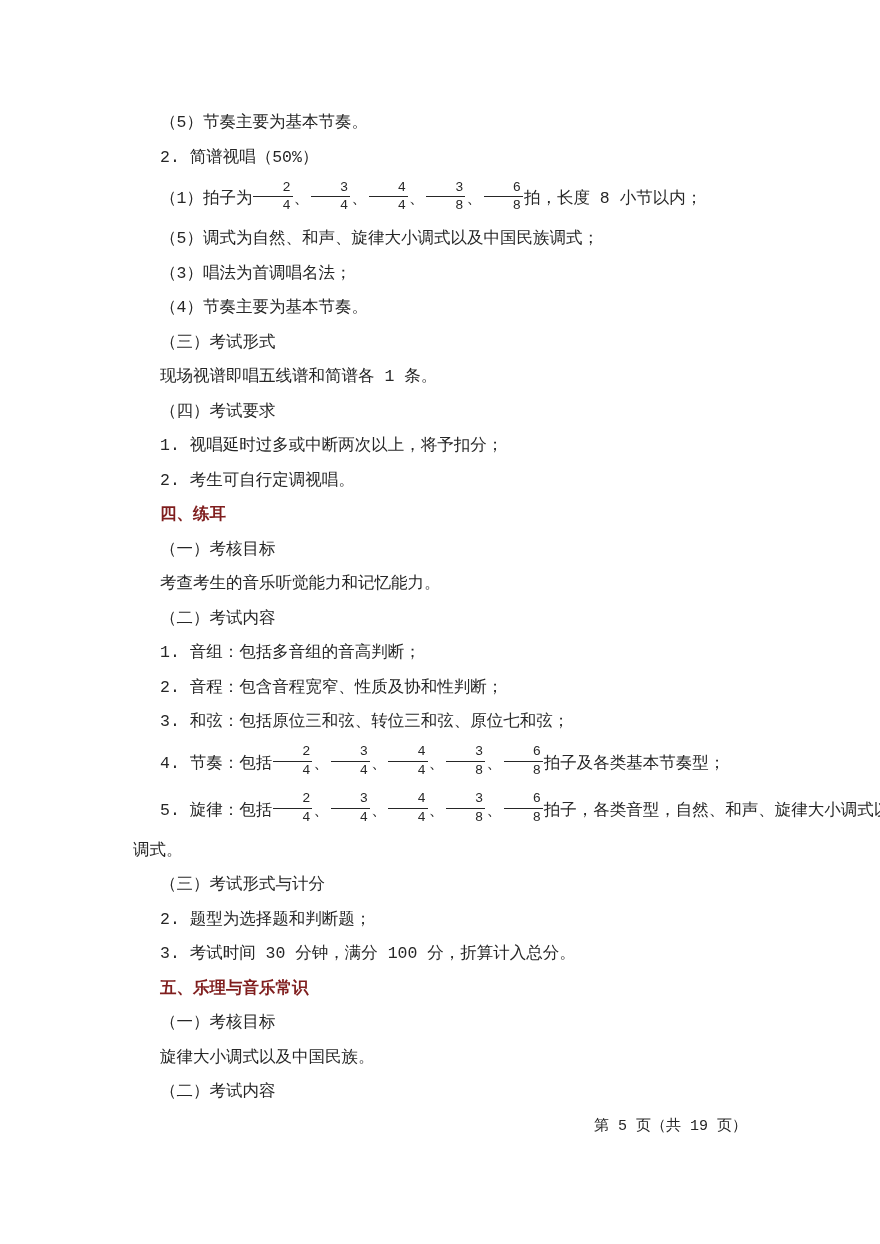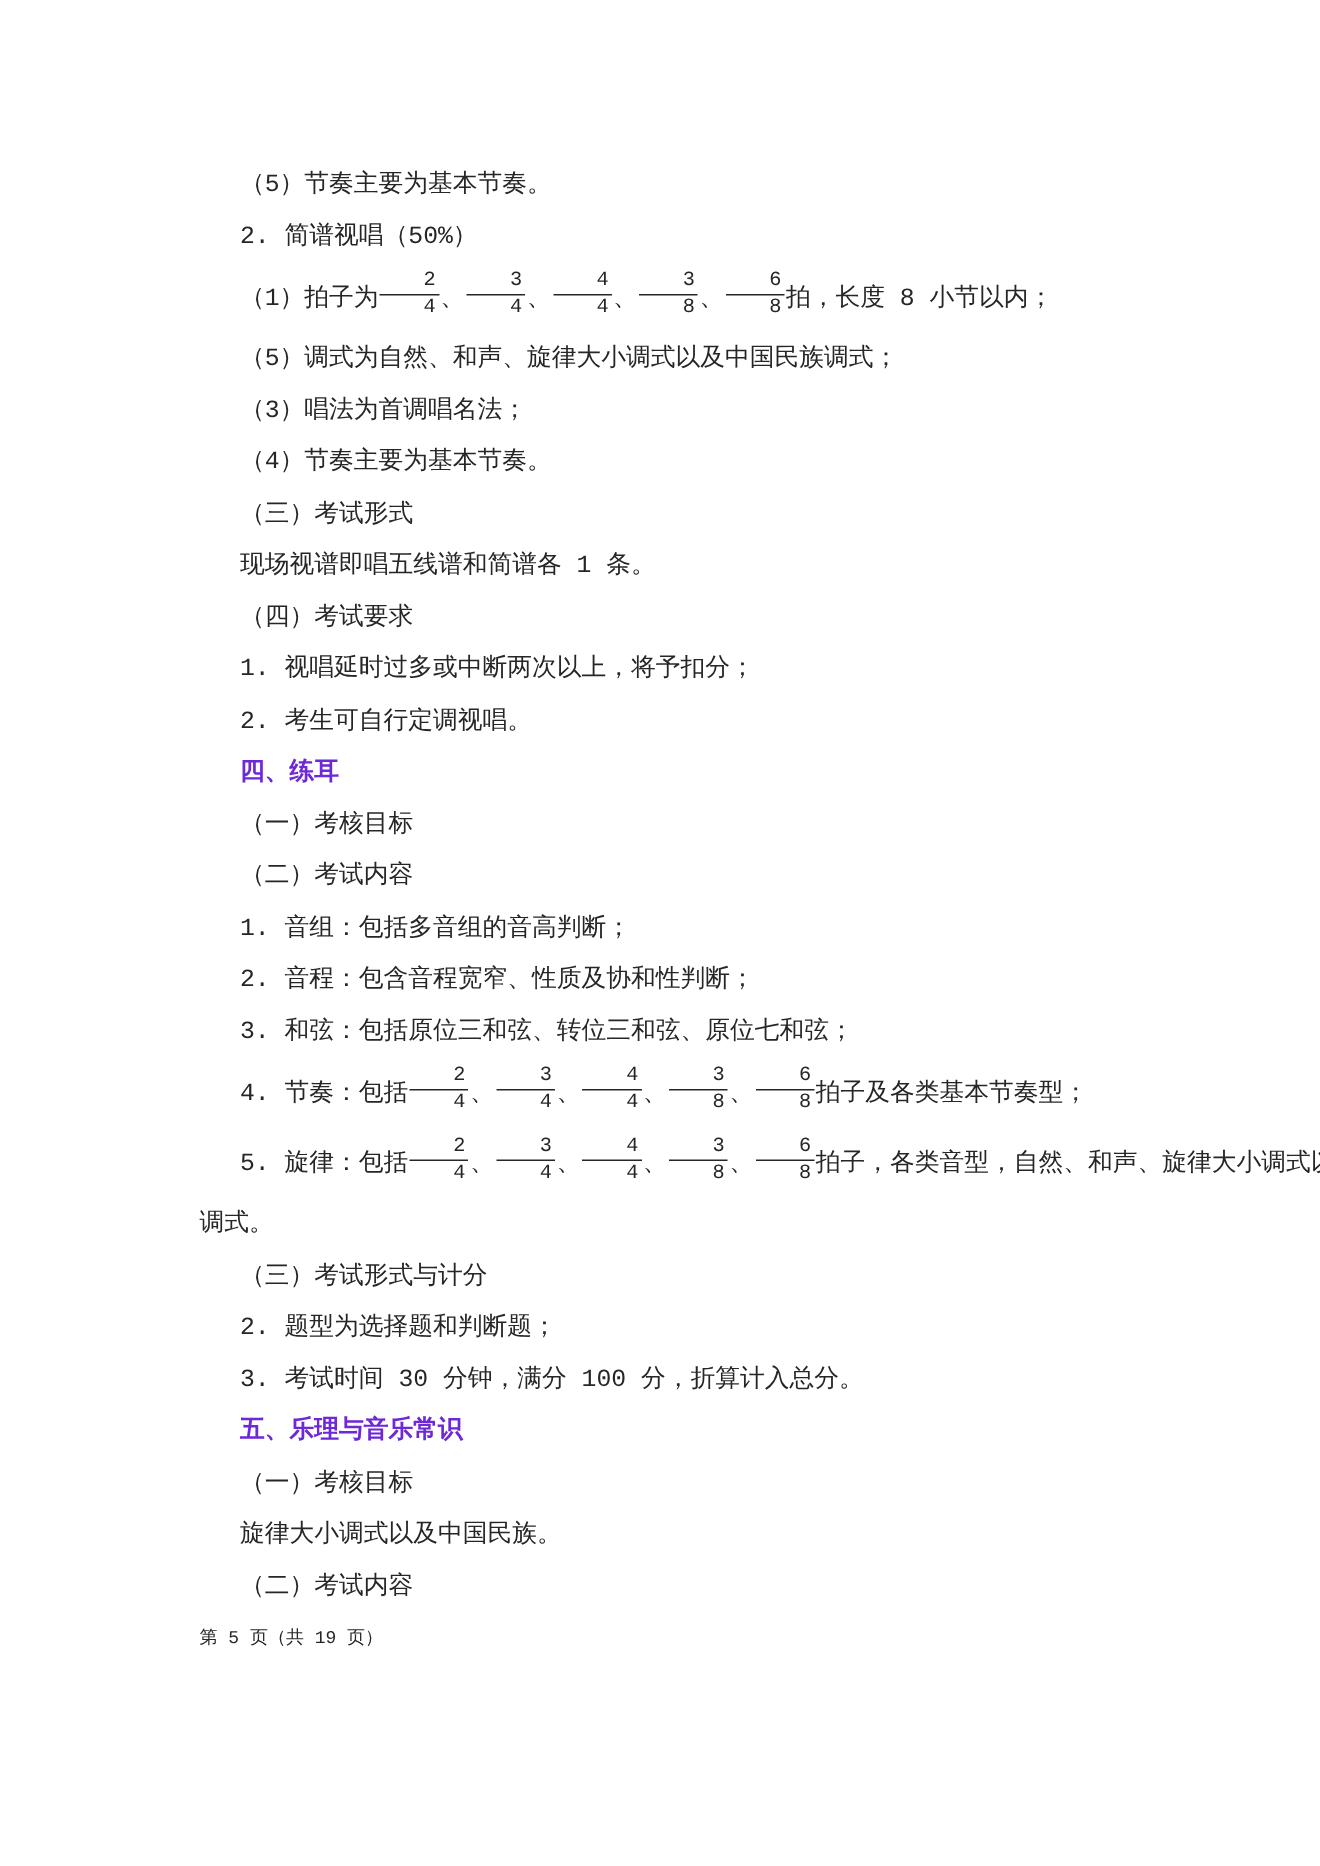--- a/index.html
+++ b/index.html
@@ -29,21 +29,21 @@
     height: 34.5px;
     line-height: 34.5px;
     white-space: nowrap;
   }
   .line.tall {
     height: 47px;
     line-height: 47px;
   }
   .para { text-indent: 27px; }
   .cont { text-indent: 0; }
-  .heading { font-weight: 700; color: #6d28d9; }
+  .heading { font-weight: 700; color: #7f1d1d; }
   .frac {
     display: inline-block;
     vertical-align: middle;
     text-align: center;
     font-size: 13.5px;
     line-height: 1;
     margin: 0 1px;
     position: relative;
     top: -2px;
   }
@@ -52,22 +52,22 @@
     border-bottom: 1px solid #262626;
     padding: 0 2px 2px;
   }
   .frac .den {
     display: block;
     padding-top: 2px;
   }
   .footer {
     height: 34.5px;
     line-height: 34.5px;
-    text-align: left;
-    font-size: 12px;
+    text-align: right;
+    font-size: 15px;
   }
 </style>
 </head>
 <body>
 
 <div class="page">
   <div class="content" id="content">
 
   <div class="line para"><span>（5）节奏主要为基本节奏。</span></div>
       <div class="line para"><span>2. 简谱视唱（50%）</span></div>
@@ -75,20 +75,21 @@
       <div class="line para"><span>（5）调式为自然、和声、旋律大小调式以及中国民族调式；</span></div>
       <div class="line para"><span>（3）唱法为首调唱名法；</span></div>
       <div class="line para"><span>（4）节奏主要为基本节奏。</span></div>
       <div class="line para"><span>（三）考试形式</span></div>
       <div class="line para"><span>现场视谱即唱五线谱和简谱各 1 条。</span></div>
       <div class="line para"><span>（四）考试要求</span></div>
       <div class="line para"><span>1. 视唱延时过多或中断两次以上，将予扣分；</span></div>
       <div class="line para"><span>2. 考生可自行定调视唱。</span></div>
       <div class="line para heading"><span>四、练耳</span></div>
       <div class="line para"><span>（一）考核目标</span></div>
+      <div class="line para"><span>考查考生的音乐听觉能力和记忆能力。</span></div>
       <div class="line para"><span>（二）考试内容</span></div>
       <div class="line para"><span>1. 音组：包括多音组的音高判断；</span></div>
       <div class="line para"><span>2. 音程：包含音程宽窄、性质及协和性判断；</span></div>
       <div class="line para"><span>3. 和弦：包括原位三和弦、转位三和弦、原位七和弦；</span></div>
       <div class="line para tall"><span>4. 节奏：包括</span><span class="frac"><span class="num">2</span><span class="den">4</span></span><span>、</span><span class="frac"><span class="num">3</span><span class="den">4</span></span><span>、</span><span class="frac"><span class="num">4</span><span class="den">4</span></span><span>、</span><span class="frac"><span class="num">3</span><span class="den">8</span></span><span>、</span><span class="frac"><span class="num">6</span><span class="den">8</span></span><span>拍子及各类基本节奏型；</span></div>
       <div class="line para tall"><span>5. 旋律：包括</span><span class="frac"><span class="num">2</span><span class="den">4</span></span><span>、</span><span class="frac"><span class="num">3</span><span class="den">4</span></span><span>、</span><span class="frac"><span class="num">4</span><span class="den">4</span></span><span>、</span><span class="frac"><span class="num">3</span><span class="den">8</span></span><span>、</span><span class="frac"><span class="num">6</span><span class="den">8</span></span><span>拍子，各类音型，自然、和声、旋律大小调式以及中国民族</span></div>
       <div class="line cont"><span>调式。</span></div>
       <div class="line para"><span>（三）考试形式与计分</span></div>
       <div class="line para"><span>2. 题型为选择题和判断题；</span></div>
       <div class="line para"><span>3. 考试时间 30 分钟，满分 100 分，折算计入总分。</span></div>

